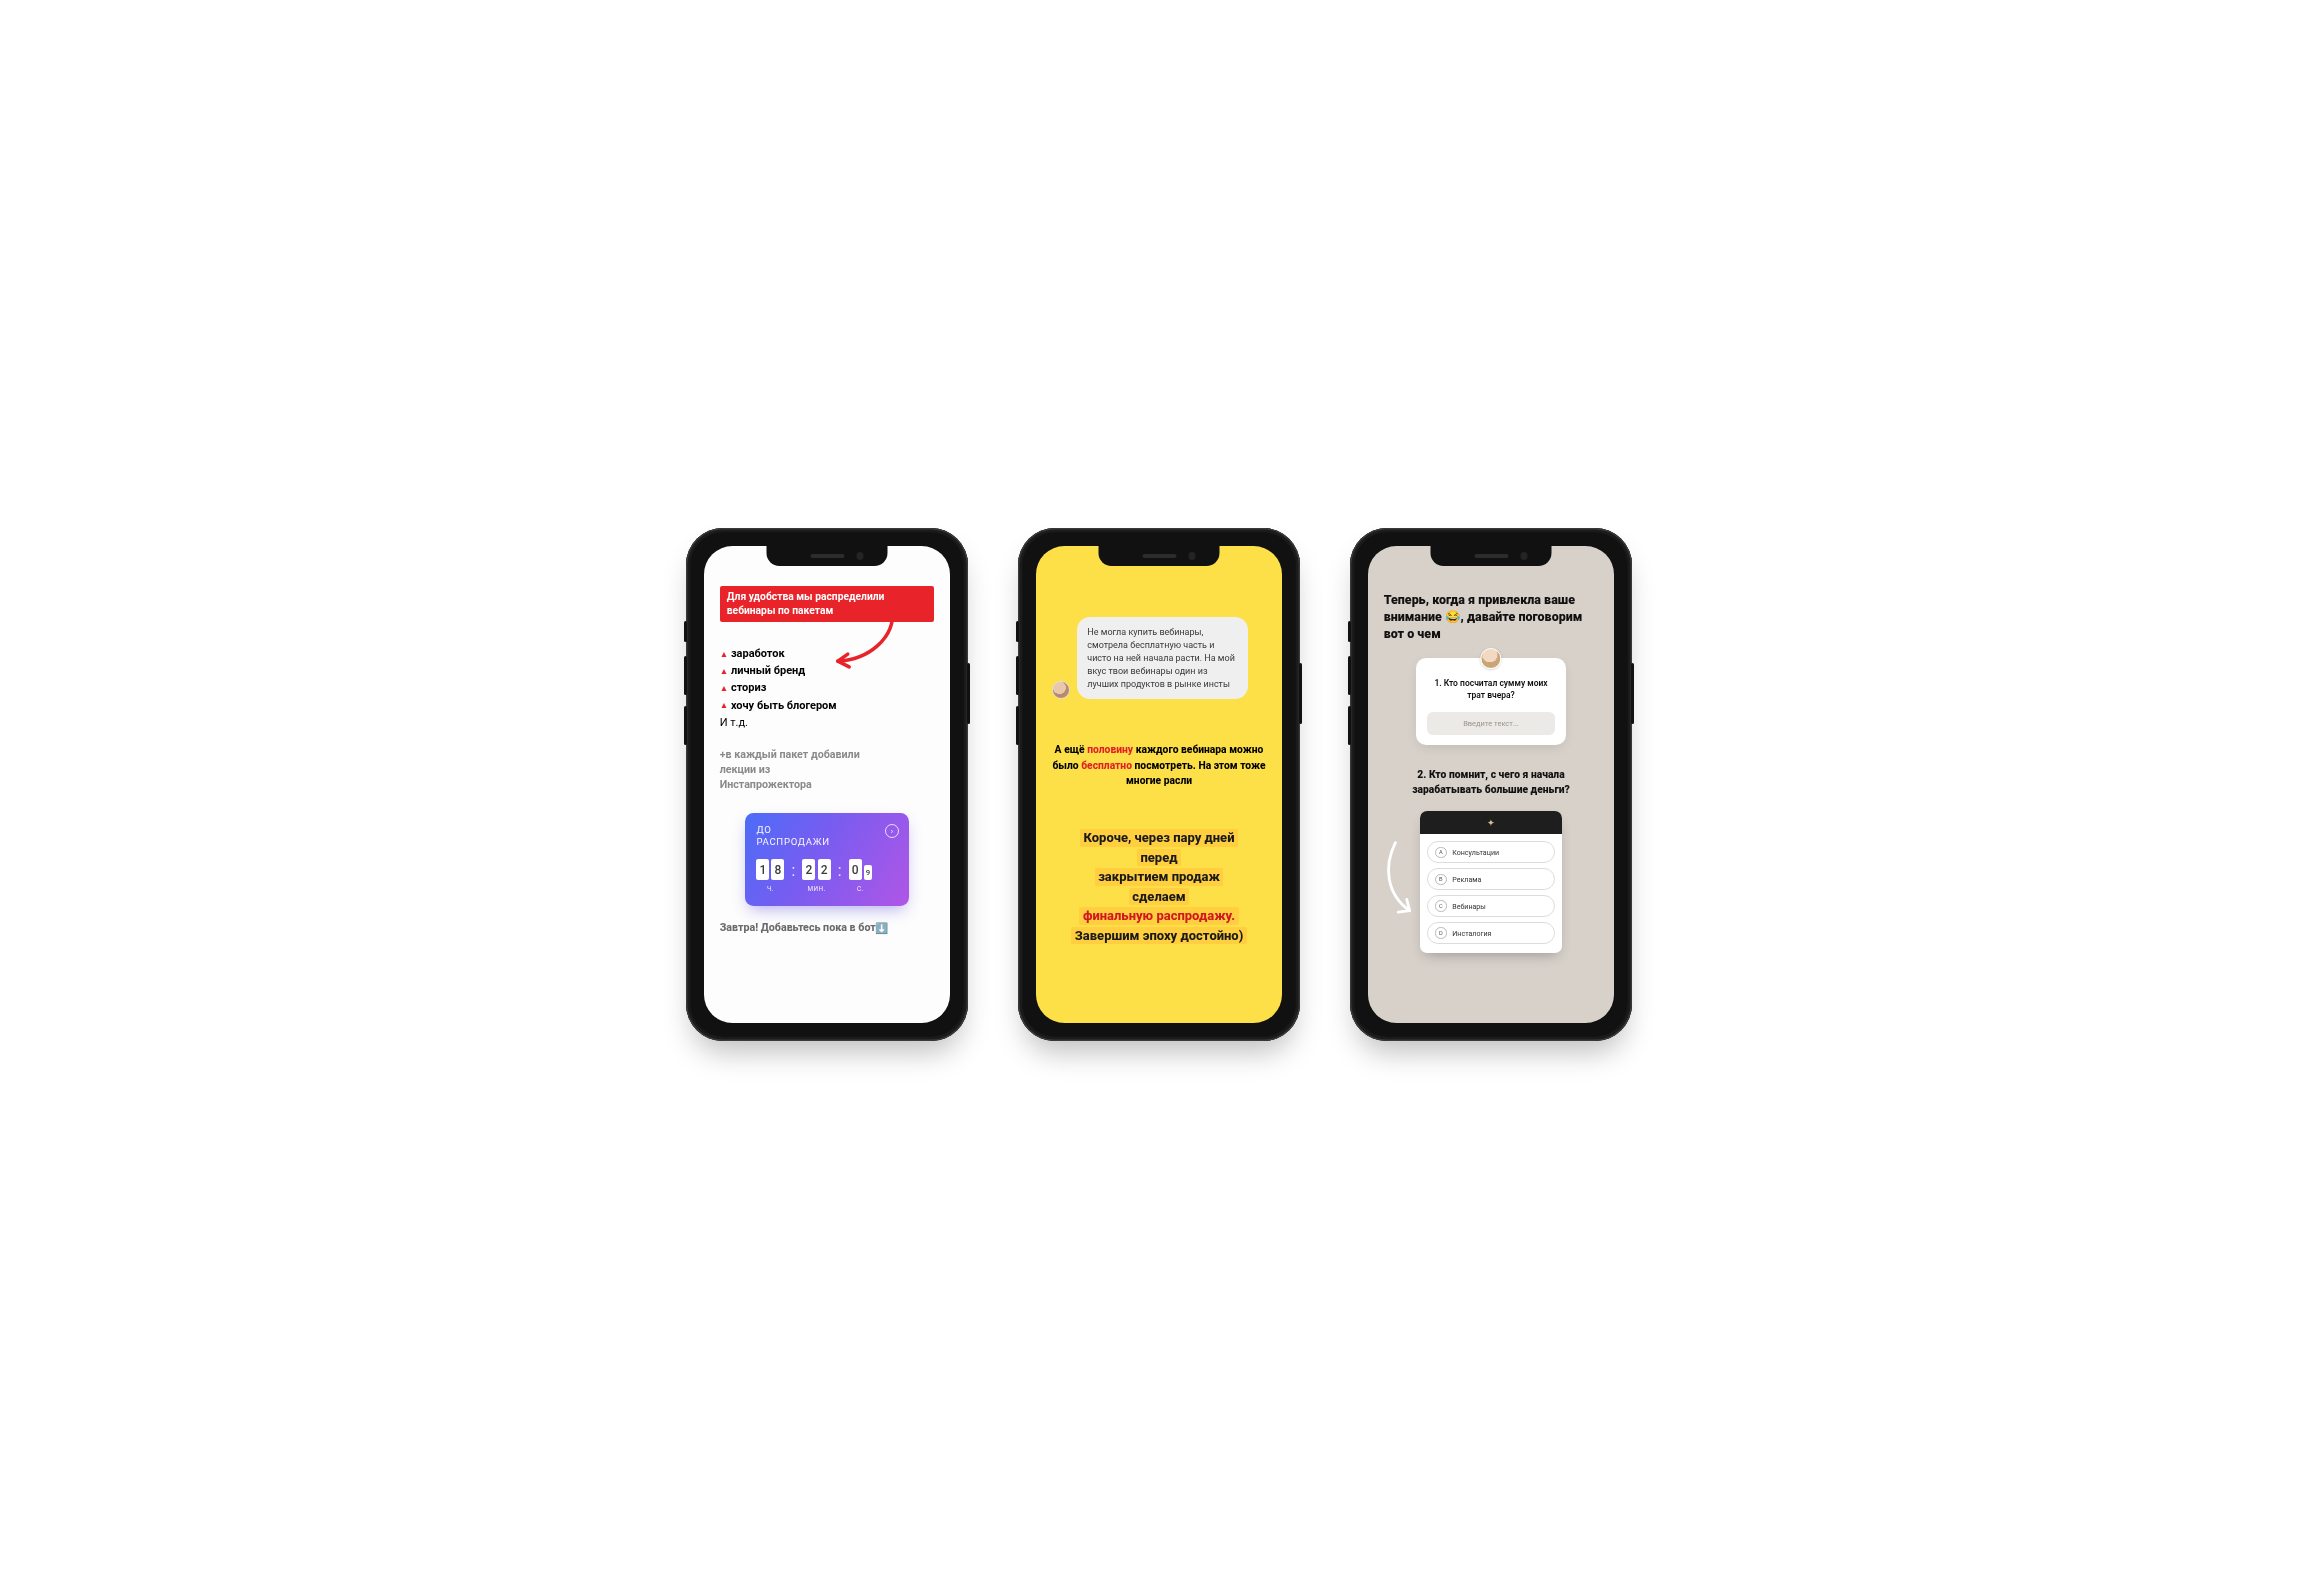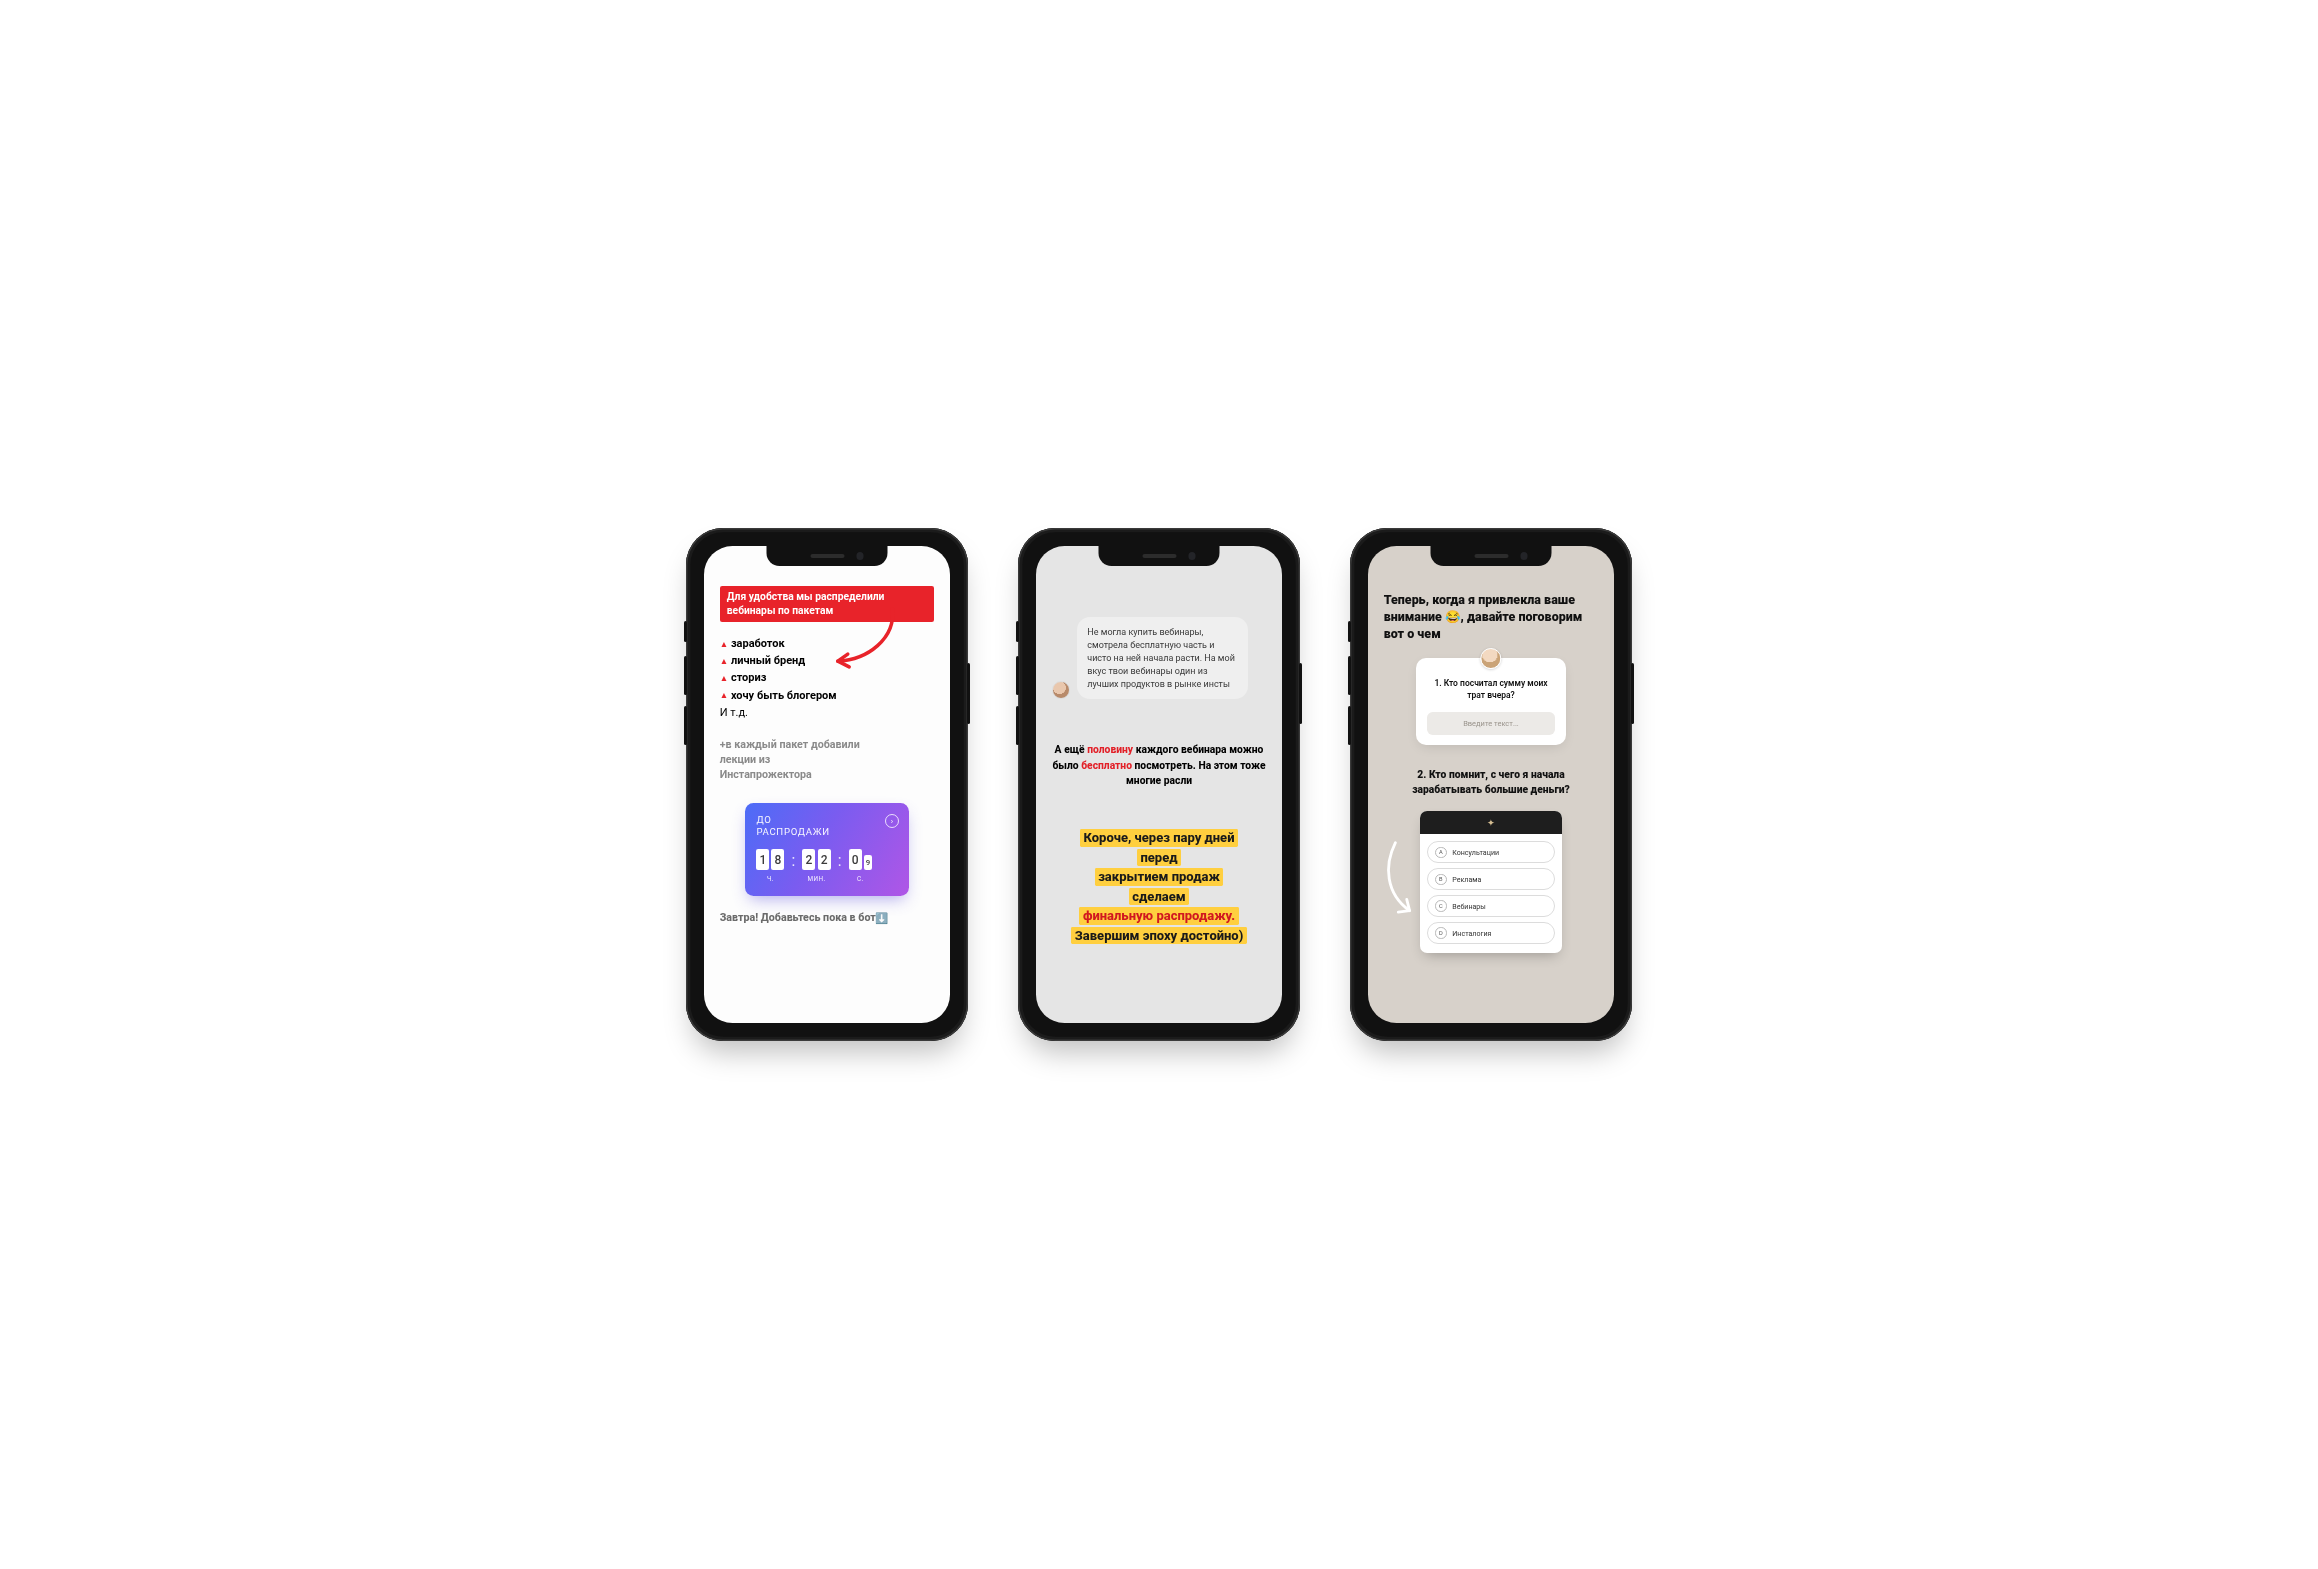--- a/index.html
+++ b/index.html
@@ -46,21 +46,21 @@
   }
   .notch .spk{width:34px;height:4.3px;background:#2c2c2c;border-radius:2.8px;}
   .notch .cam{width:7.1px;height:7.1px;background:#232428;border-radius:50%;position:absolute;right:24px;}
 
   
   .s1{background:#fdfdfd;color:#000;padding:40px 15.7px 23px;}
   .pill-red{
     display:inline-block;background:#e8232a;color:#fff;font-weight:700;
     font-size:10.3px;line-height:1.35;padding:4.3px 7.1px;border-radius:2.1px;
   }
-  .s1 .list{margin-top:13px;font-size:11px;font-weight:700;line-height:1.55;}
+  .s1 .list{margin-top:23px;font-size:11px;font-weight:700;line-height:1.55;}
   .tri{color:#e8232a;margin-right:2.8px;font-size:8.5px;vertical-align:0.7px;}
   .s1 .list .plain{font-weight:700;}
   .s1 .etc{font-weight:400;}
   .reminder{
     margin-top:17px;font-size:10.7px;font-weight:700;color:#8a8a8a;line-height:1.4;
     max-width:142px;
   }
   .arrow-svg{position:absolute;pointer-events:none;}
   .timer{
     margin:20px auto 0;width:164px;border-radius:8.5px;
@@ -81,21 +81,21 @@
   }
   .dbox.sm{width:8.5px;height:15.7px;font-size:7.8px;align-self:flex-end;}
   .dlabel{font-size:6.4px;letter-spacing:0.4px;opacity:.9;}
   .dcolon{font-size:15.7px;align-self:flex-start;margin-top:2.1px;opacity:.85;}
   .cta1{
     margin-top:15.7px;font-weight:800;font-size:10.7px;color:#6b6b6b;
   }
   .cta1 .emj{font-size:10.7px;vertical-align:-1.4px;}
 
   
-  .s2{background:#e5e5e5;color:#000;padding:71px 15.7px 28.5px;}
+  .s2{background:#fde047;color:#000;padding:71px 15.7px 28.5px;}
   .msgrow{display:flex;gap:7.1px;align-items:flex-end;}
   .ava{width:18.5px;height:18.5px;border-radius:50%;background:radial-gradient(circle at 40% 35%,#e9c7ad 0 45%,#b88a6a 46% 100%);flex:0 0 18.5px;border:0.7px solid #ddd;}
   .bubble{
     background:#efefef;color:#393939;border-radius:13px;padding:8.5px 10px;
     font-size:9px;line-height:1.45;max-width:171px;
   }
   .mid-txt{
     margin-top:43px;text-align:center;font-weight:800;font-size:10.3px;line-height:1.5;
   }
   .mid-txt .hl{color:#e22028;}

